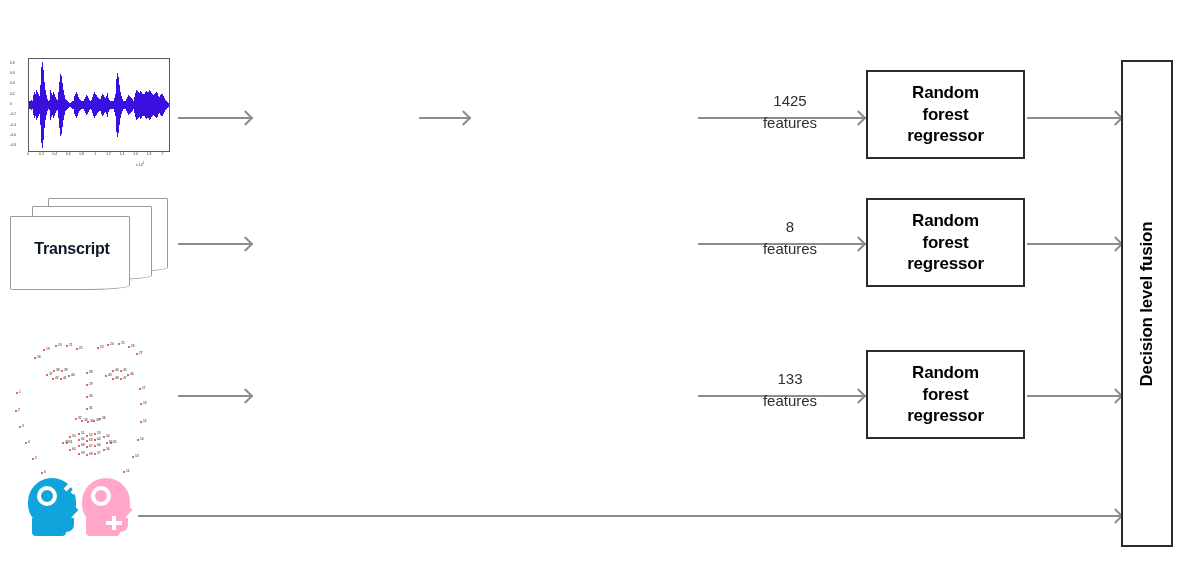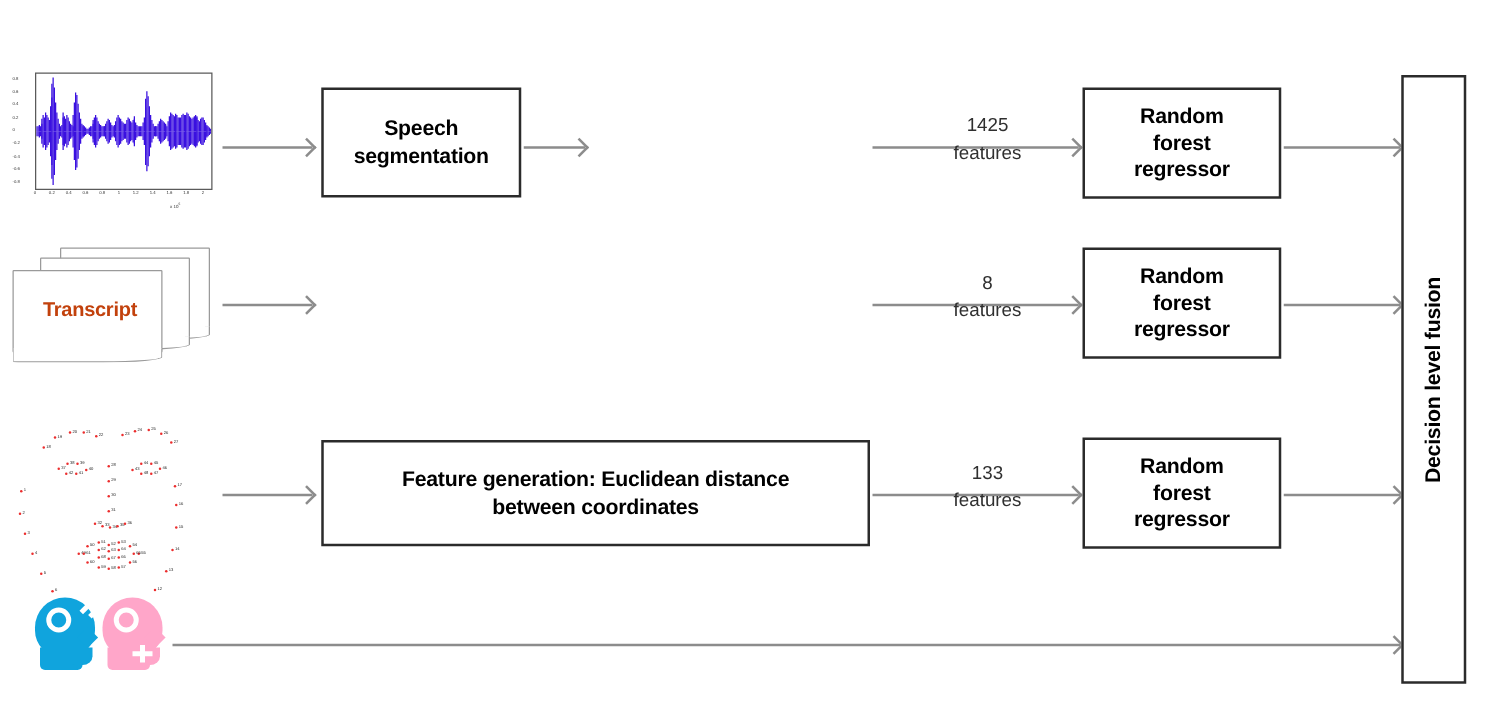--- a/index.html
+++ b/index.html
@@ -155,21 +155,21 @@
     border-bottom:1px solid #9a9a9a;
     border-left:1px solid #9a9a9a;
     border-right:1px solid #9a9a9a;
     border-radius:0 0 40% 6%;
   }
   #transcript-label{
     position:absolute;
     left:2px; top:18px;
     width:124px; height:66px;
     display:flex; align-items:center; justify-content:center;
-    font-weight:bold; font-size:16px; color:#c2410c;
+    font-weight:bold; font-size:16px; color:#0f172a;
     letter-spacing:-0.2px;
   }
 
   
   #landmarks-figure{
     position:absolute;
     left:6px; top:332px;
     width:170px; height:130px;
   }
   .lm{
@@ -599,23 +599,20 @@
       <div class="tick-x" style="position: absolute; left: 87.2px; top: 100px; margin-top: 0px;">1</div>
       <div class="tick-x" style="position: absolute; left: 100.64px; top: 100px; margin-top: 0px;">1.2</div>
       <div class="tick-x" style="position: absolute; left: 114.08px; top: 100px; margin-top: 0px;">1.4</div>
       <div class="tick-x" style="position: absolute; left: 127.52px; top: 100px; margin-top: 0px;">1.6</div>
       <div class="tick-x" style="position: absolute; left: 140.96px; top: 100px; margin-top: 0px;">1.8</div>
       <div class="tick-x" style="position: absolute; left: 154.4px; top: 100px; margin-top: 0px;">2</div>
     </div>
 
   <div class="arrow" style="left:178px; top:117px; width:72px;"></div>
 
-  <div class="box" id="box-speech-seg" style="left:257px; top:70px; width:160px; height:88px; font-size:17px;">
-    <span class="txt">Speech<br>segmentation</span>
-  </div>
 
   <div class="arrow" style="left:419px; top:117px; width:49px;"></div>
 
 
   <div class="arrow" style="left:698px; top:117px; width:165px;"></div>
 
   <div class="featcap" style="left:745px; top:90px; width:90px;">1425<br>features</div>
 
   <div class="box" id="box-rf-audio" style="left:866px; top:70px; width:159px; height:89px; font-size:17px;">
     <span class="txt">Random<br>forest<br>regressor</span>
@@ -851,23 +848,20 @@
       <div class="lm" style="left: 80px; top: 114px; background: rgb(236, 45, 45);">
         <b>67</b>
       </div>
       <div class="lm" style="left: 72px; top: 113px; background: rgb(236, 45, 45);">
         <b>68</b>
       </div>
     </div>
 
   <div class="arrow" style="left:178px; top:395px; width:72px;"></div>
 
-  <div class="box" id="box-feat-video" style="left:257px; top:352px; width:439px; height:85px; font-size:17px;">
-    <span class="txt">Feature generation: Euclidean distance<br>between coordinates</span>
-  </div>
 
   <div class="arrow" style="left:698px; top:395px; width:165px;"></div>
 
   <div class="featcap" style="left:745px; top:368px; width:90px;">133<br>features</div>
 
   <div class="box" id="box-rf-video" style="left:866px; top:350px; width:159px; height:89px; font-size:17px;">
     <span class="txt">Random<br>forest<br>regressor</span>
   </div>
 
   <div class="arrow" style="left:1027px; top:395px; width:93px;"></div>

